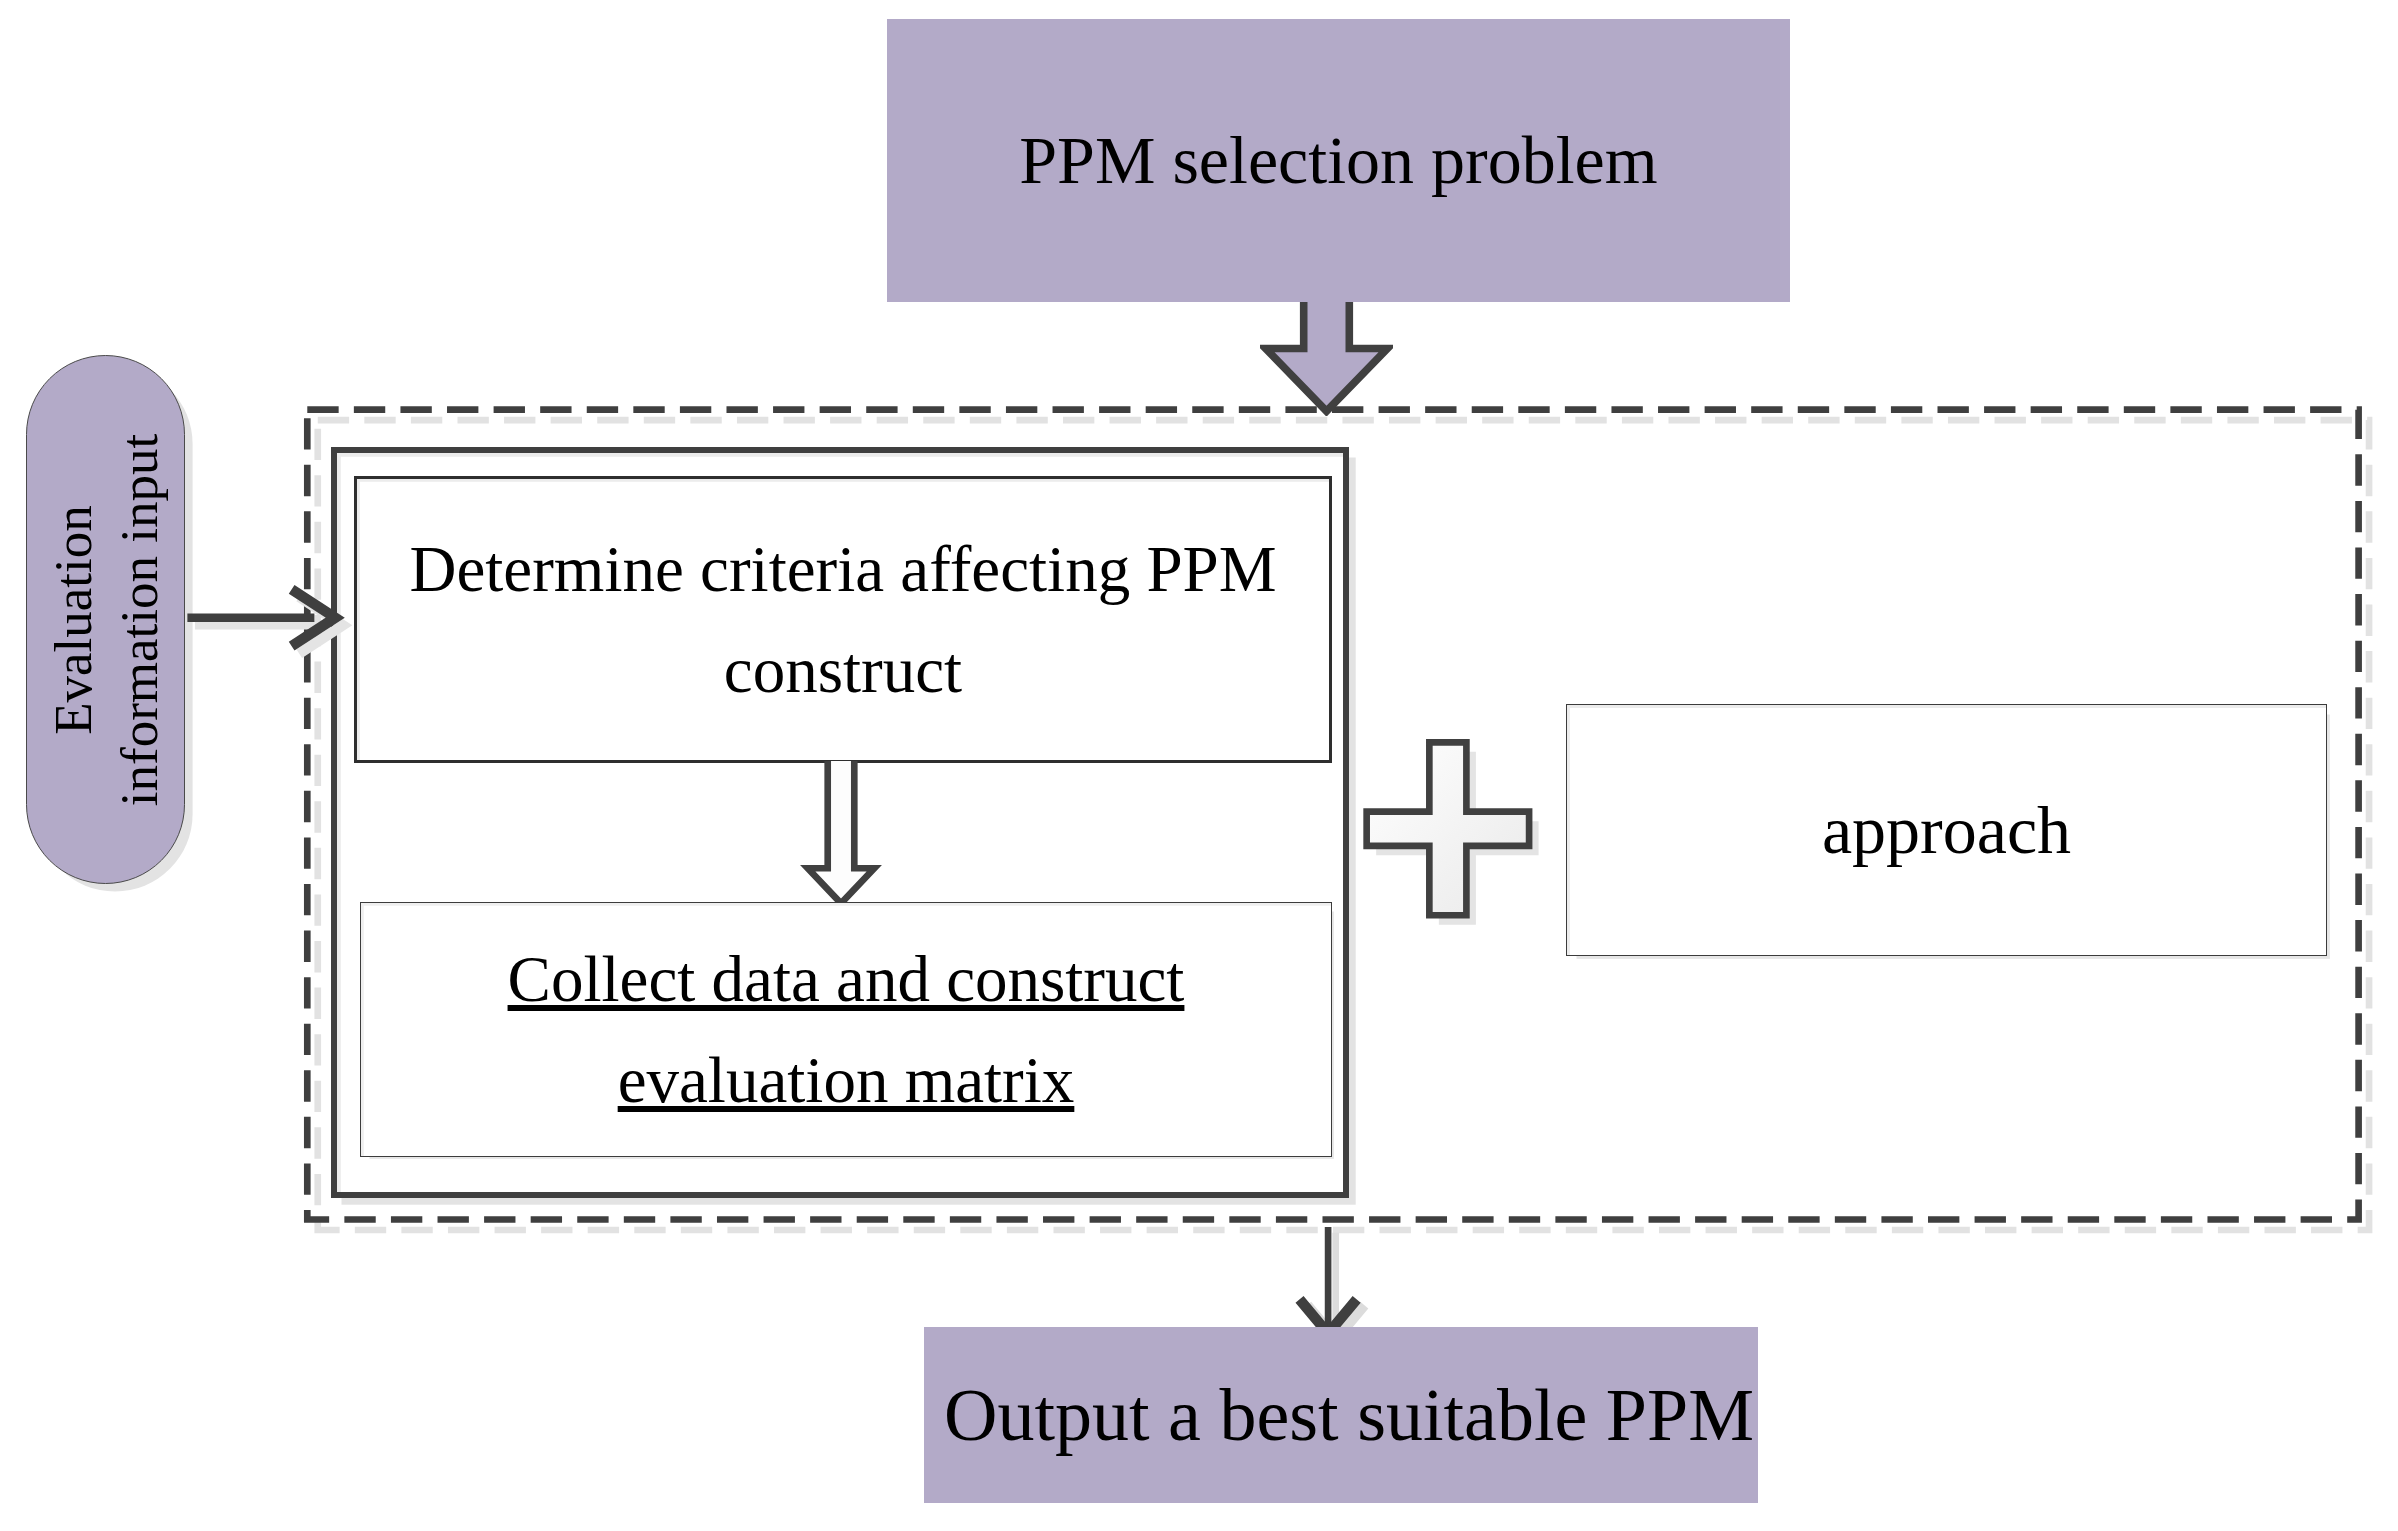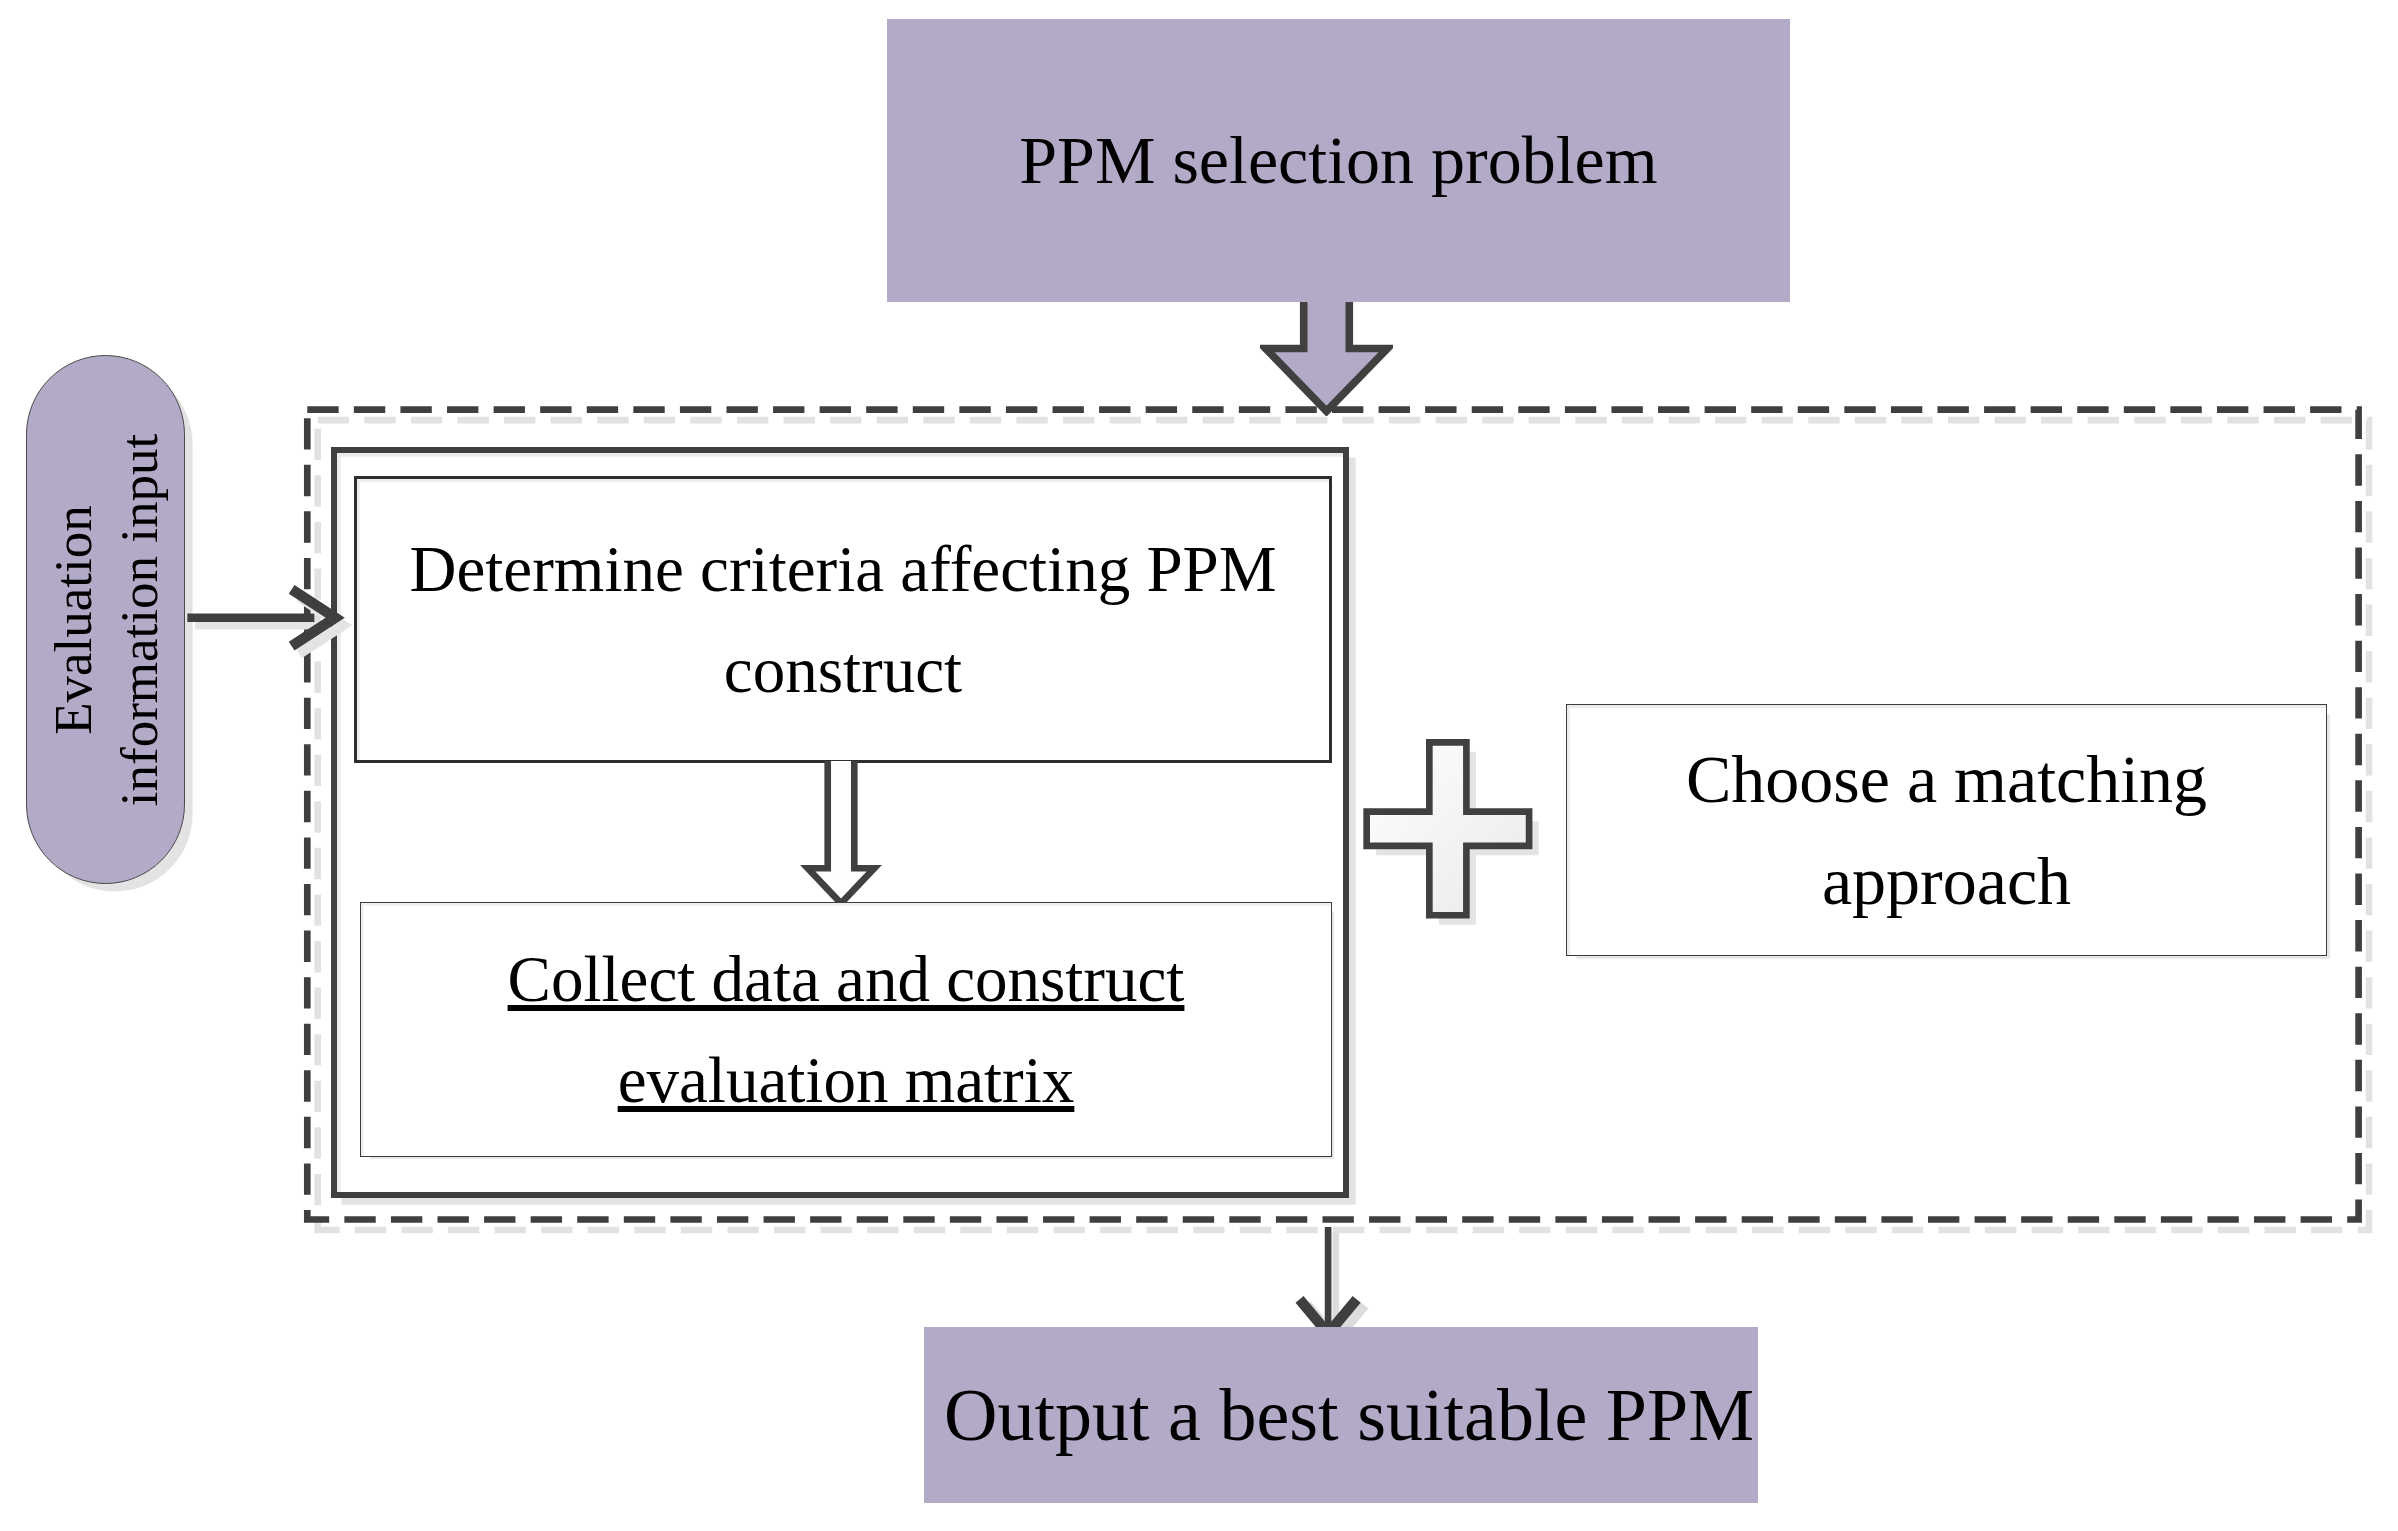--- a/index.html
+++ b/index.html
@@ -123,21 +123,20 @@
       <linearGradient id="plusGrad" x1="0" y1="0" x2="1" y2="1">
         <stop offset="0" stop-color="#ffffff"></stop>
         <stop offset="1" stop-color="#e9e9e9"></stop>
       </linearGradient>
     </defs>
     <path d="M78,14 H117 V87 H183 V123 H117 V196 H78 V123 H12 V87 H78 Z" transform="translate(10,10)" fill="#e4e4e4"></path>
     <path d="M78,14 H117 V87 H183 V123 H117 V196 H78 V123 H12 V87 H78 Z" fill="url(#plusGrad)" stroke="#404040" stroke-width="7" stroke-linejoin="miter"></path>
   </svg>
 
   <div class="abs white-node" id="right-box">
-    <span class="nowrap">Choose a matching</span>
     <span class="nowrap">approach</span>
   </div>
 
   <svg class="abs" style="left:1286px;top:1227px;" width="88" height="120" viewBox="0 0 92 126">
     <g stroke="#dcdcdc" fill="none" transform="translate(8,6)">
       <line x1="44" y1="0" x2="44" y2="104" stroke-width="7"></line>
       <polyline points="14,76 44,112 74,76" stroke-width="11"></polyline>
     </g>
     <g stroke="#3f3f3f" fill="none">
       <line x1="44" y1="0" x2="44" y2="104" stroke-width="7"></line>

